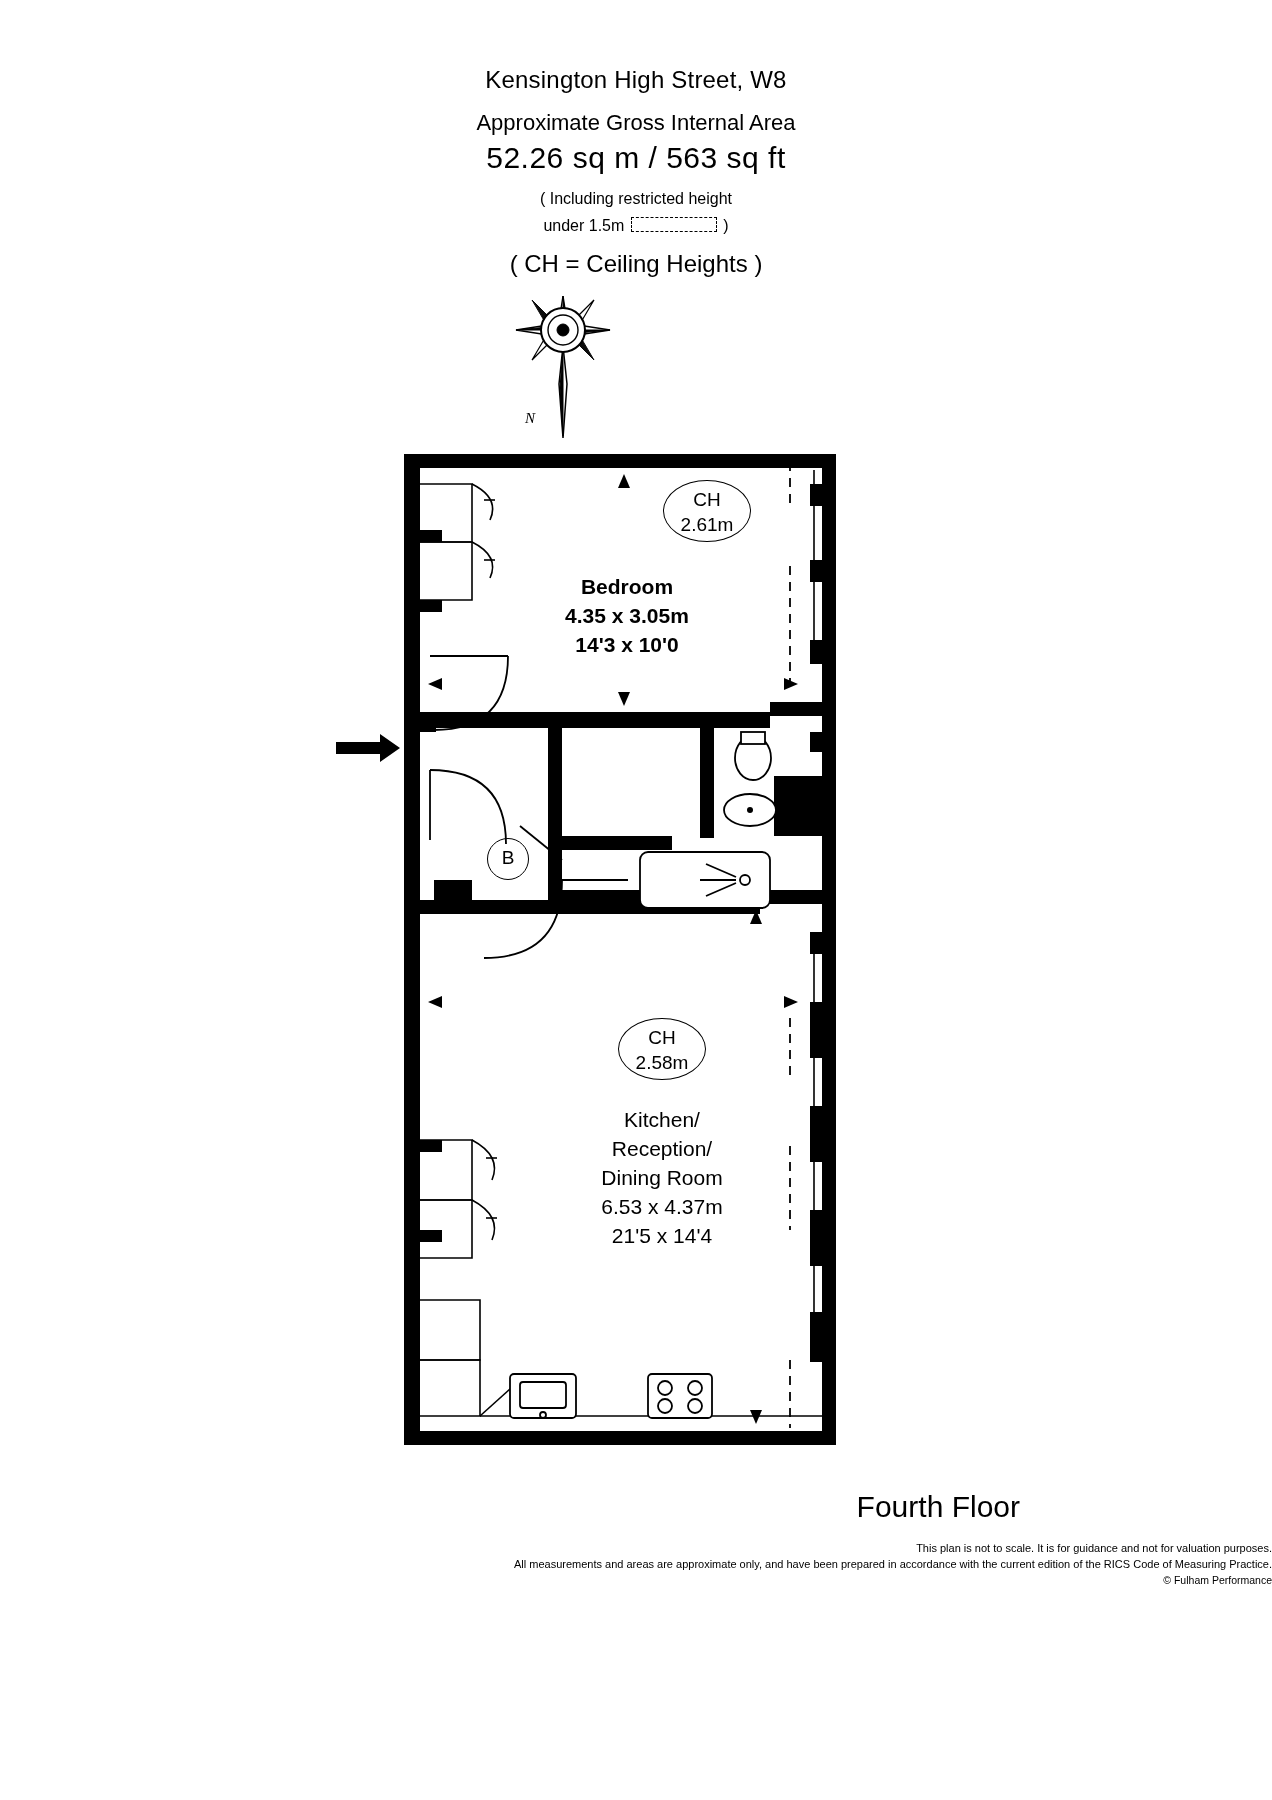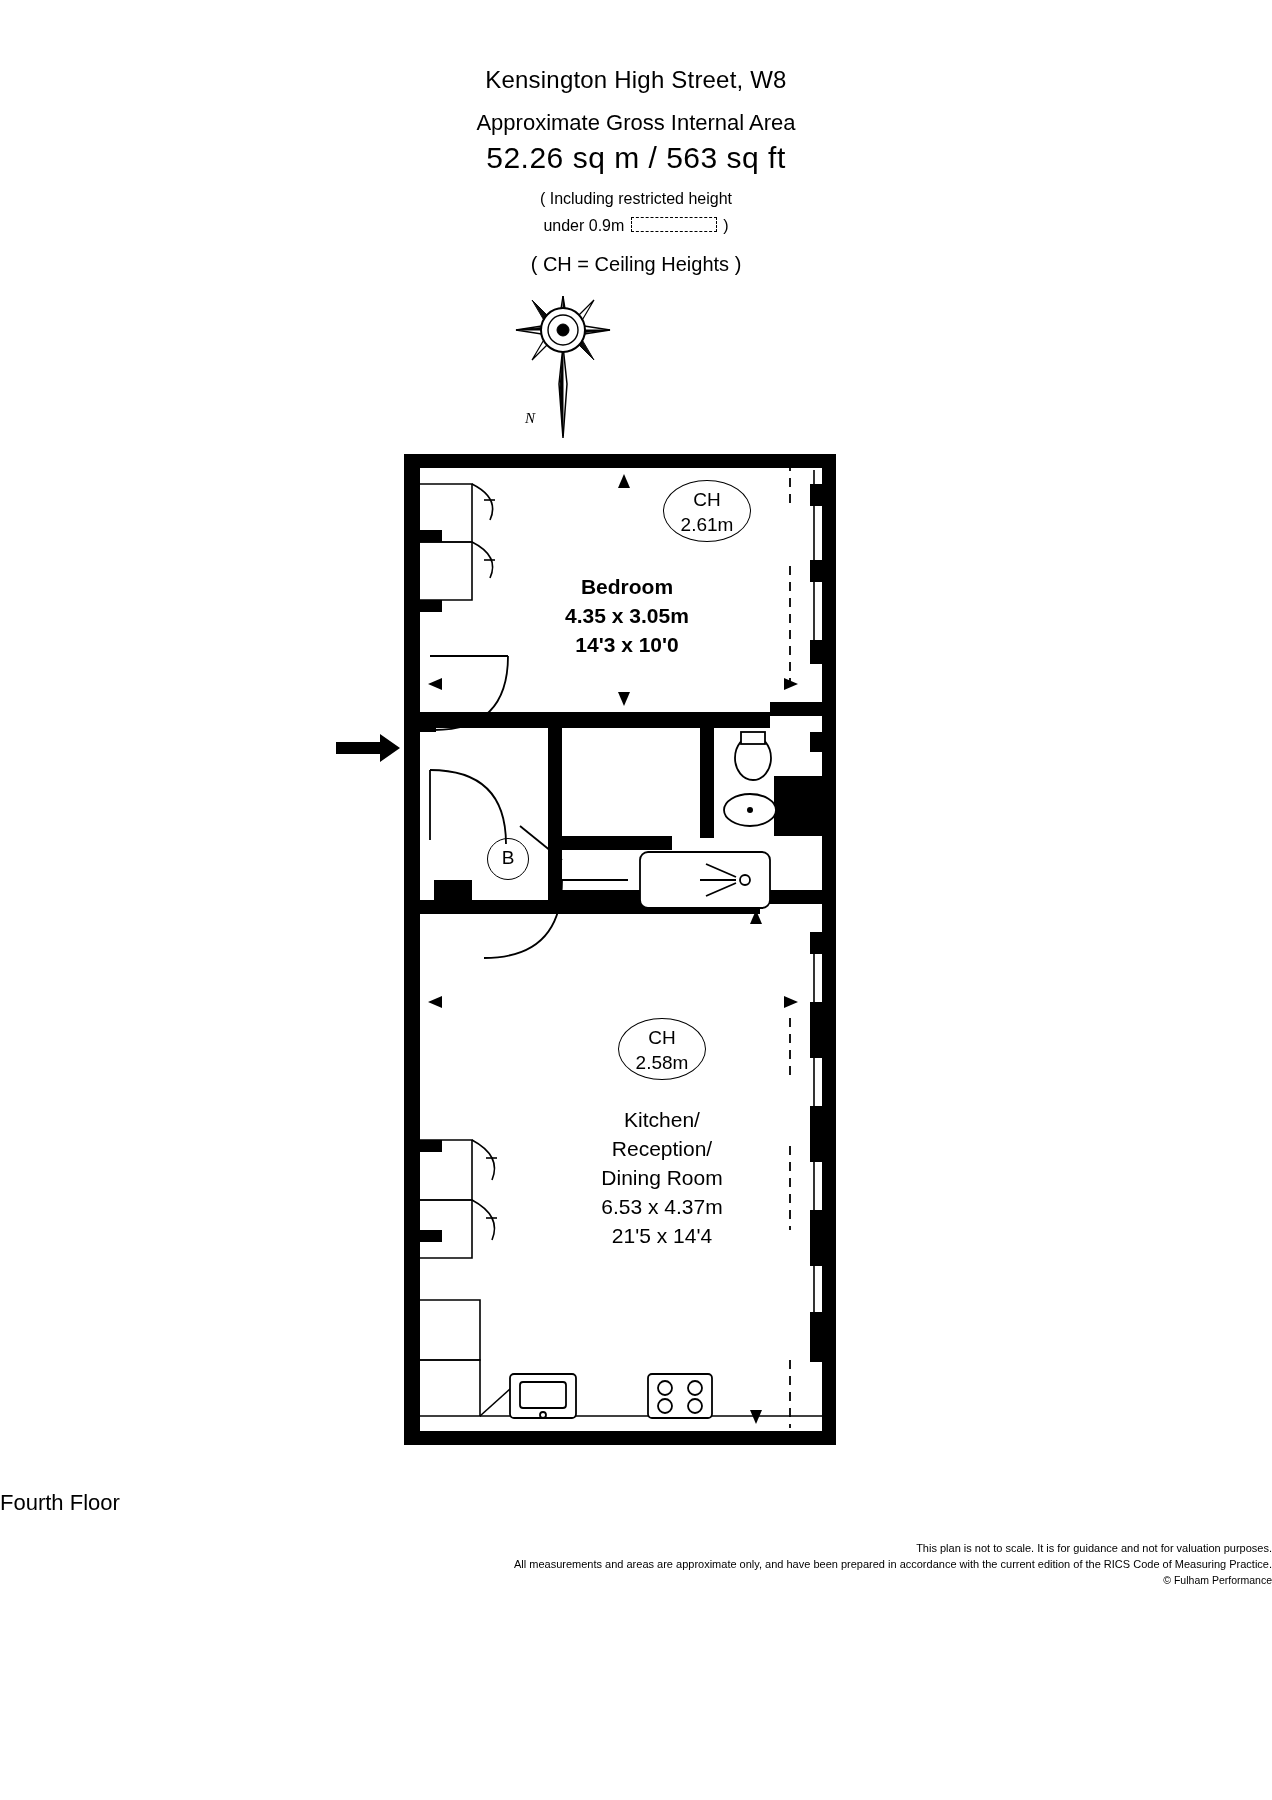--- a/index.html
+++ b/index.html
@@ -56,21 +56,21 @@
     display: inline-block;
     width: 84px;
     height: 13px;
     border: 1.6px dashed #000;
     vertical-align: middle;
     position: relative;
     top: -2px;
     margin: 0 2px;
   }
   .chnote {
-    font-size: 20px;
+    font-size: 24px;
     margin-top: 12px;
     line-height: 26px;
   }
   
   .compass {
     position: absolute;
     left: 508px;
     top: 288px;
     width: 110px;
     height: 150px;
@@ -119,22 +119,22 @@
     text-align: center;
     font-size: 19px;
     line-height: 38px;
   }
   
   .floorname {
     position: absolute;
     top: 1490px;
     left: 0;
     width: 1020px;
-    text-align: left;
-    font-size: 22px;
+    text-align: right;
+    font-size: 30px;
   }
   .disclaimer {
     position: absolute;
     top: 1540px;
     left: 0;
     width: 1272px;
     text-align: right;
     font-size: 11px;
     line-height: 16px;
   }
@@ -147,21 +147,21 @@
 
 <div class="page">
 
   <div class="header">
     <div class="title">Kensington High Street, W8</div>
     <div class="subtitle">Approximate Gross Internal Area</div>
     <div class="area">52.26 sq m  /  563 sq ft</div>
     <div class="restricted">
       <span>( Including restricted height</span>
       <span class="l2">
-        <span>under 0.9m</span>
+        <span>under 1.5m</span>
         <span class="dashbox"></span>
         <span>)</span>
       </span>
     </div>
     <div class="chnote">( CH = Ceiling Heights )</div>
   </div>
 
   <div class="compass">
     <svg width="110" height="150" viewBox="0 0 110 150">
       <g stroke="#000" fill="#000">

